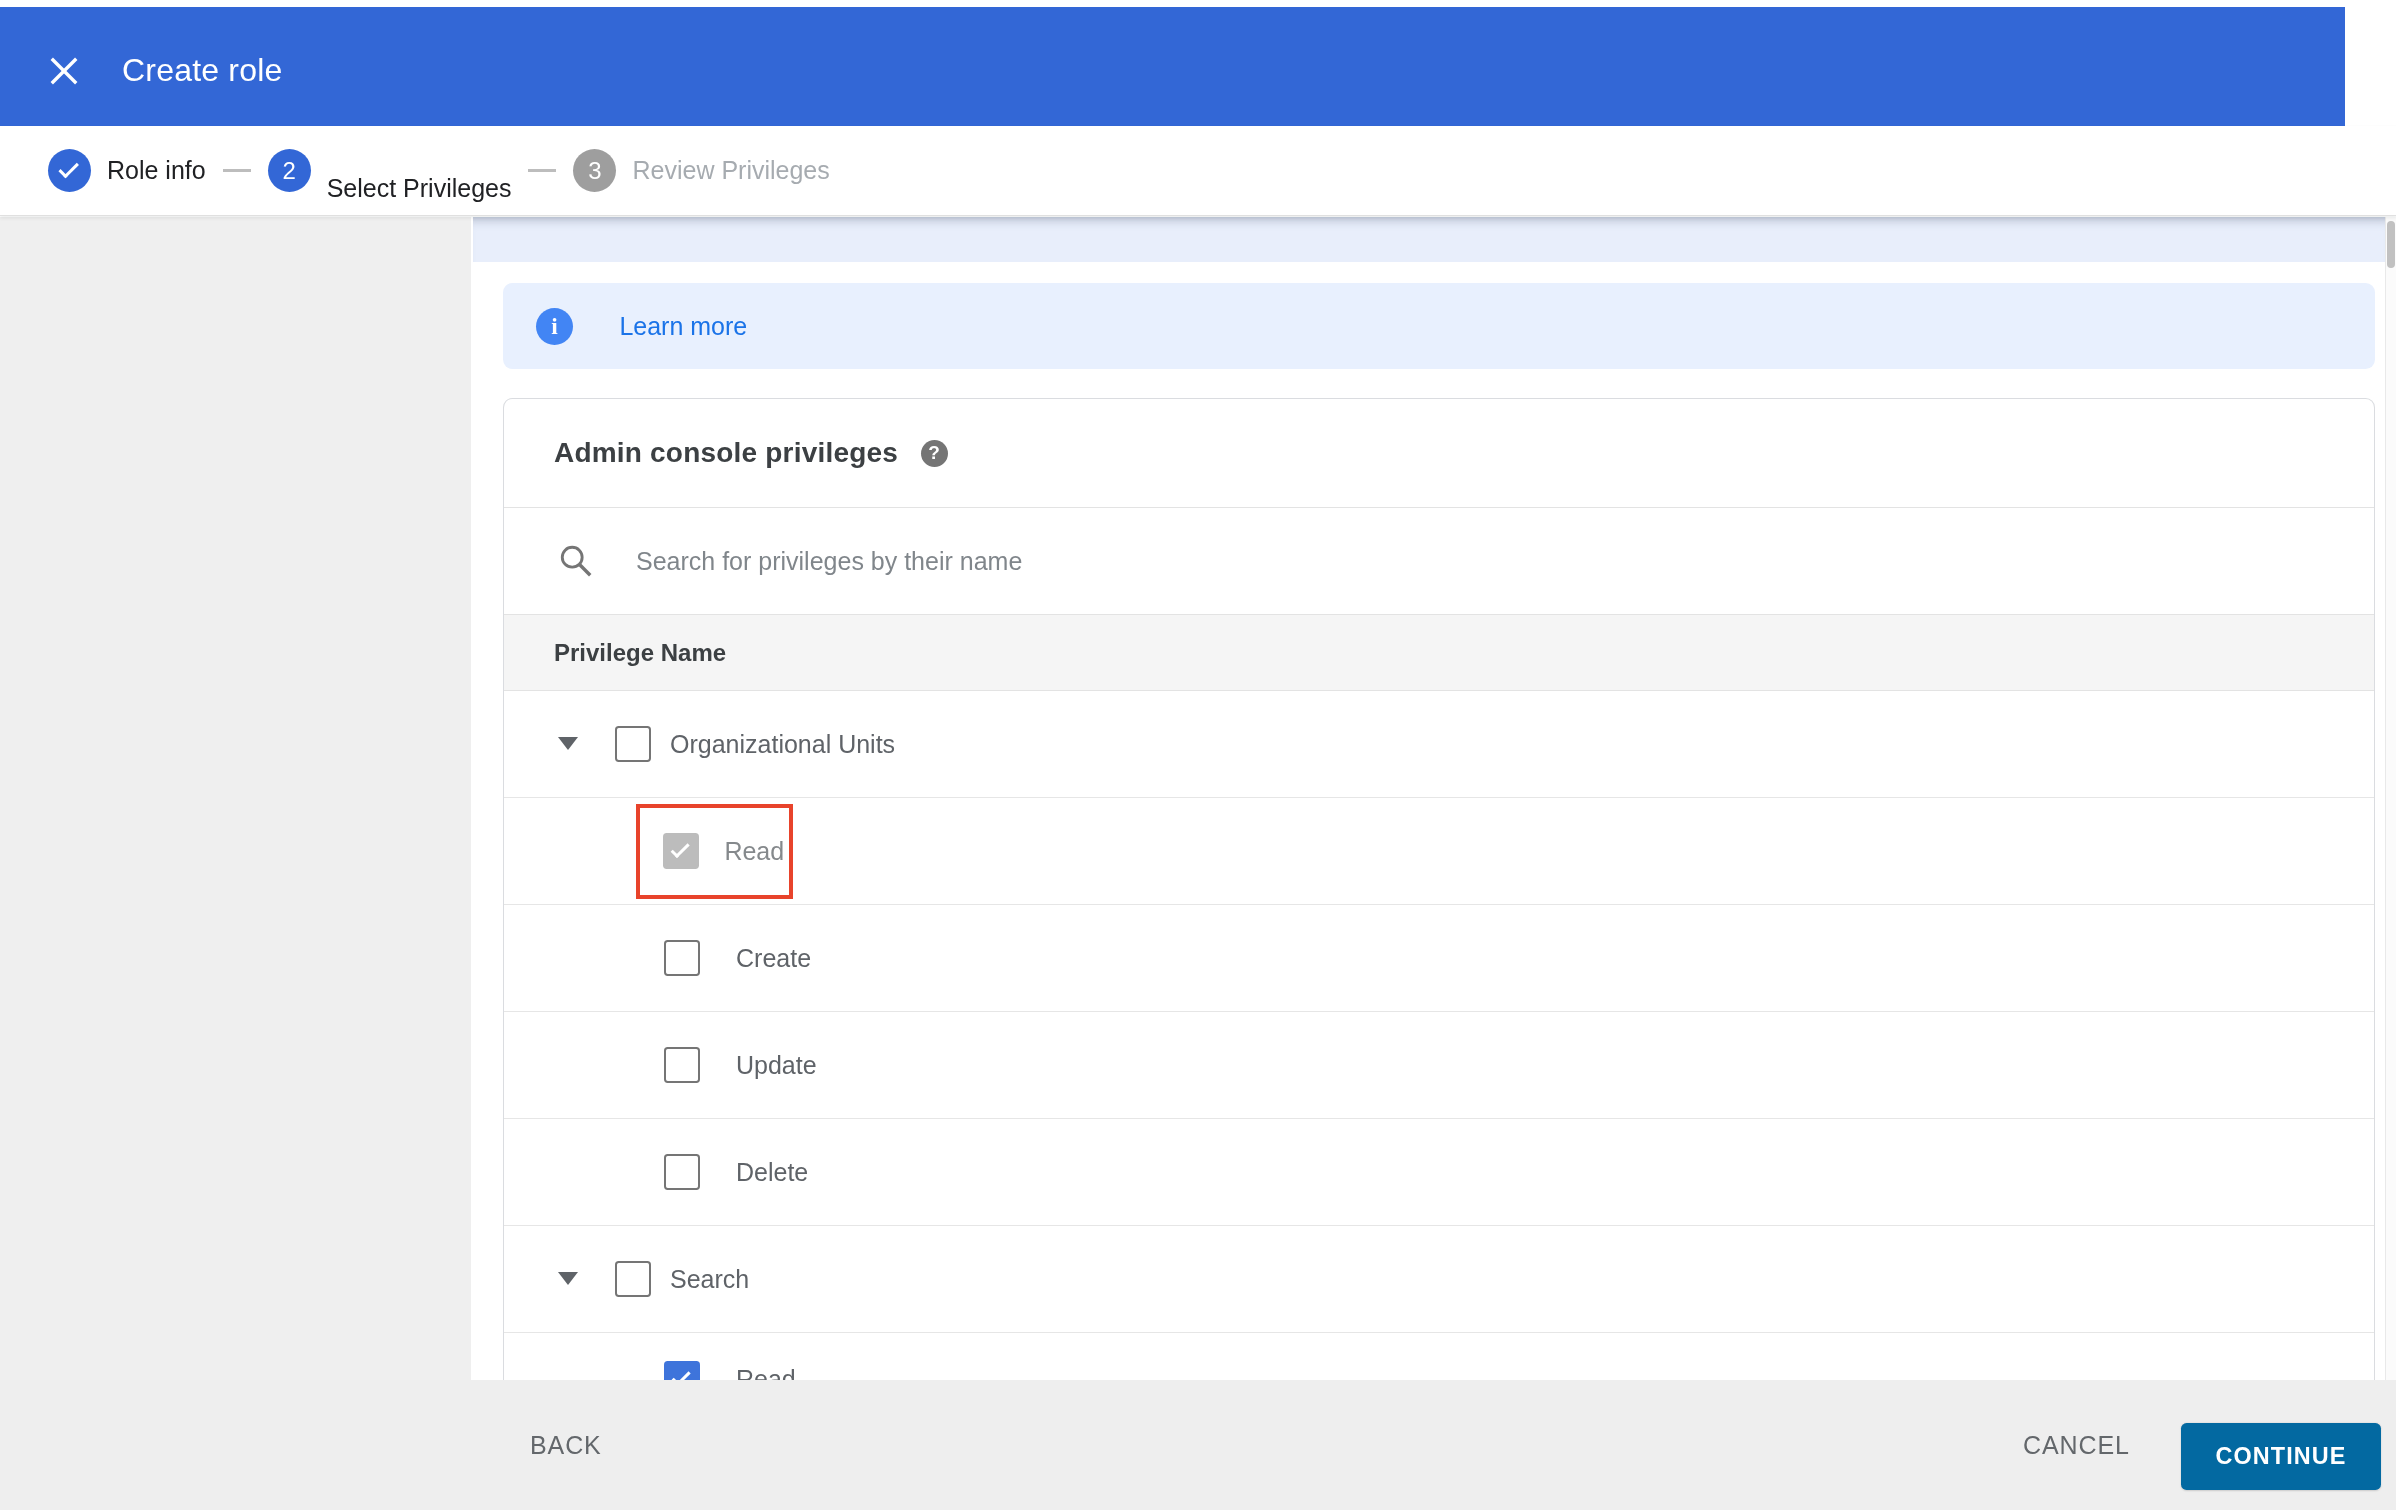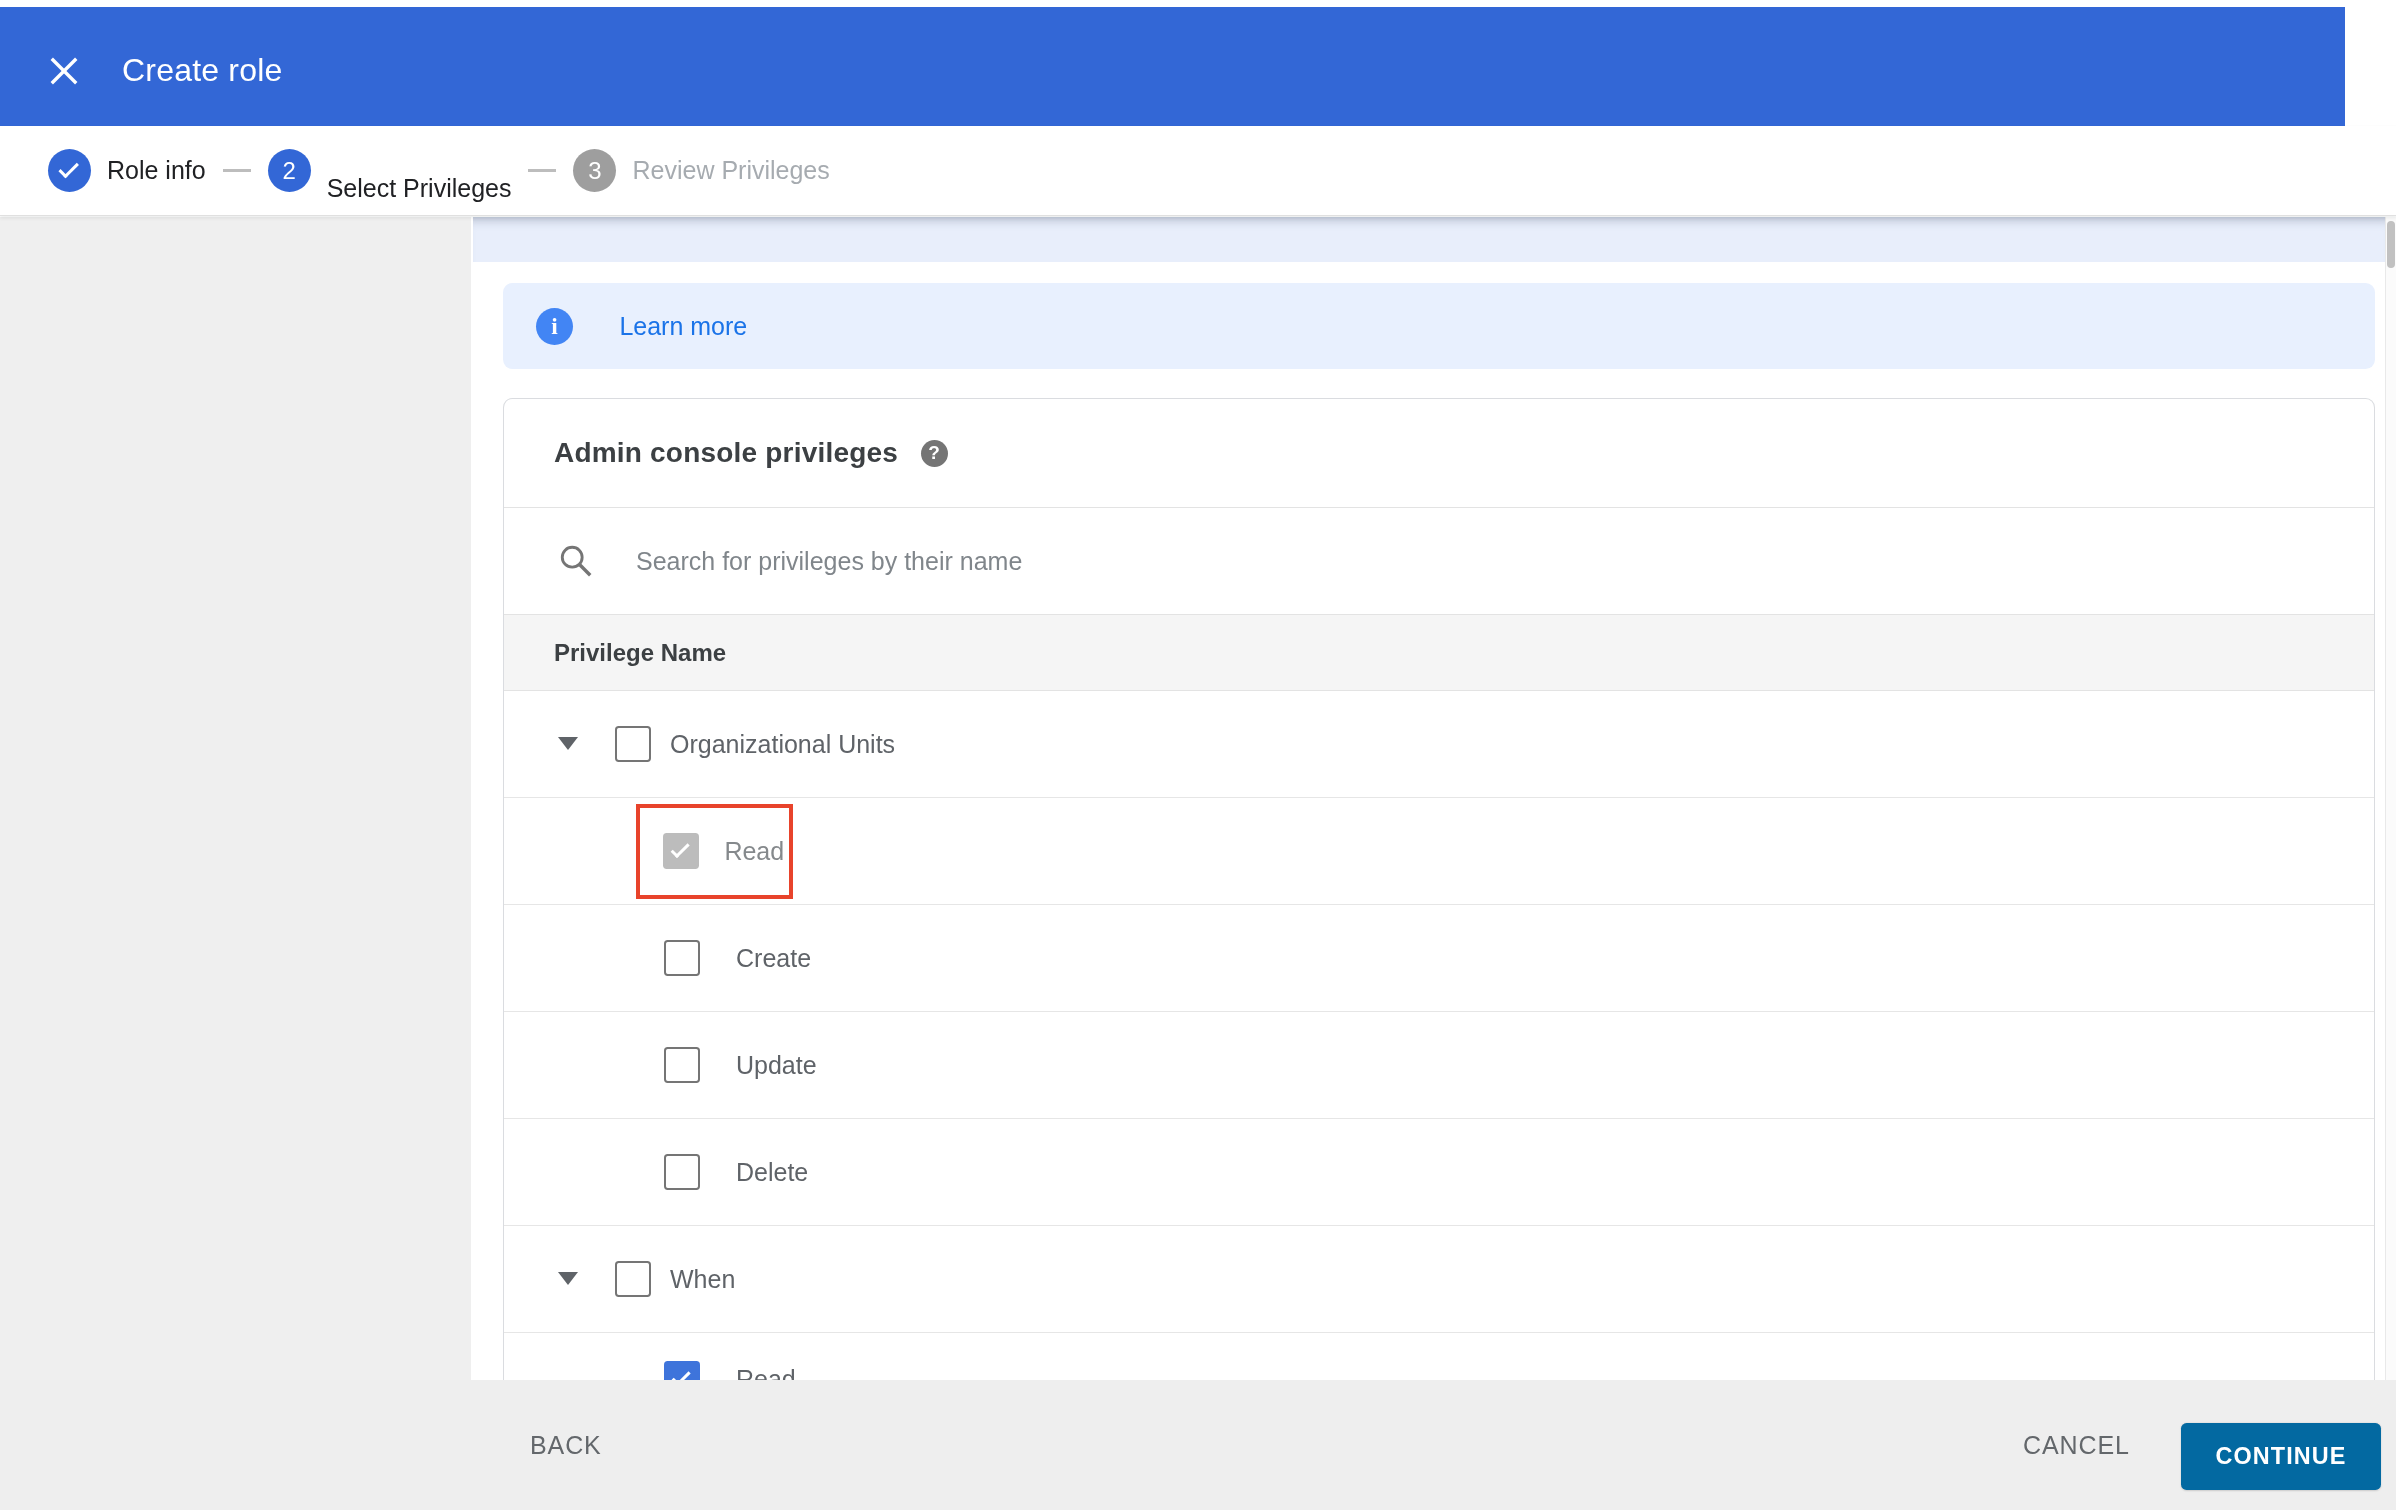--- a/index.html
+++ b/index.html
@@ -198,21 +198,21 @@
       </div>
 
       <div class="row">
         <span class="cb unchecked pos-child-cb"></span>
         <span class="row-label pos-child-label">Delete</span>
       </div>
 
       <div class="row">
         <span class="tri"></span>
         <span class="cb unchecked pos-group-cb"></span>
-        <span class="row-label pos-group-label">When</span>
+        <span class="row-label pos-group-label">Search</span>
       </div>
 
       <div class="row partial">
         <span class="cb checked blue pos-child-cb">
             <span class="cb-mark"></span>
           </span>
         <span class="row-label pos-child-label">Read</span>
       </div>
     </div>
 

